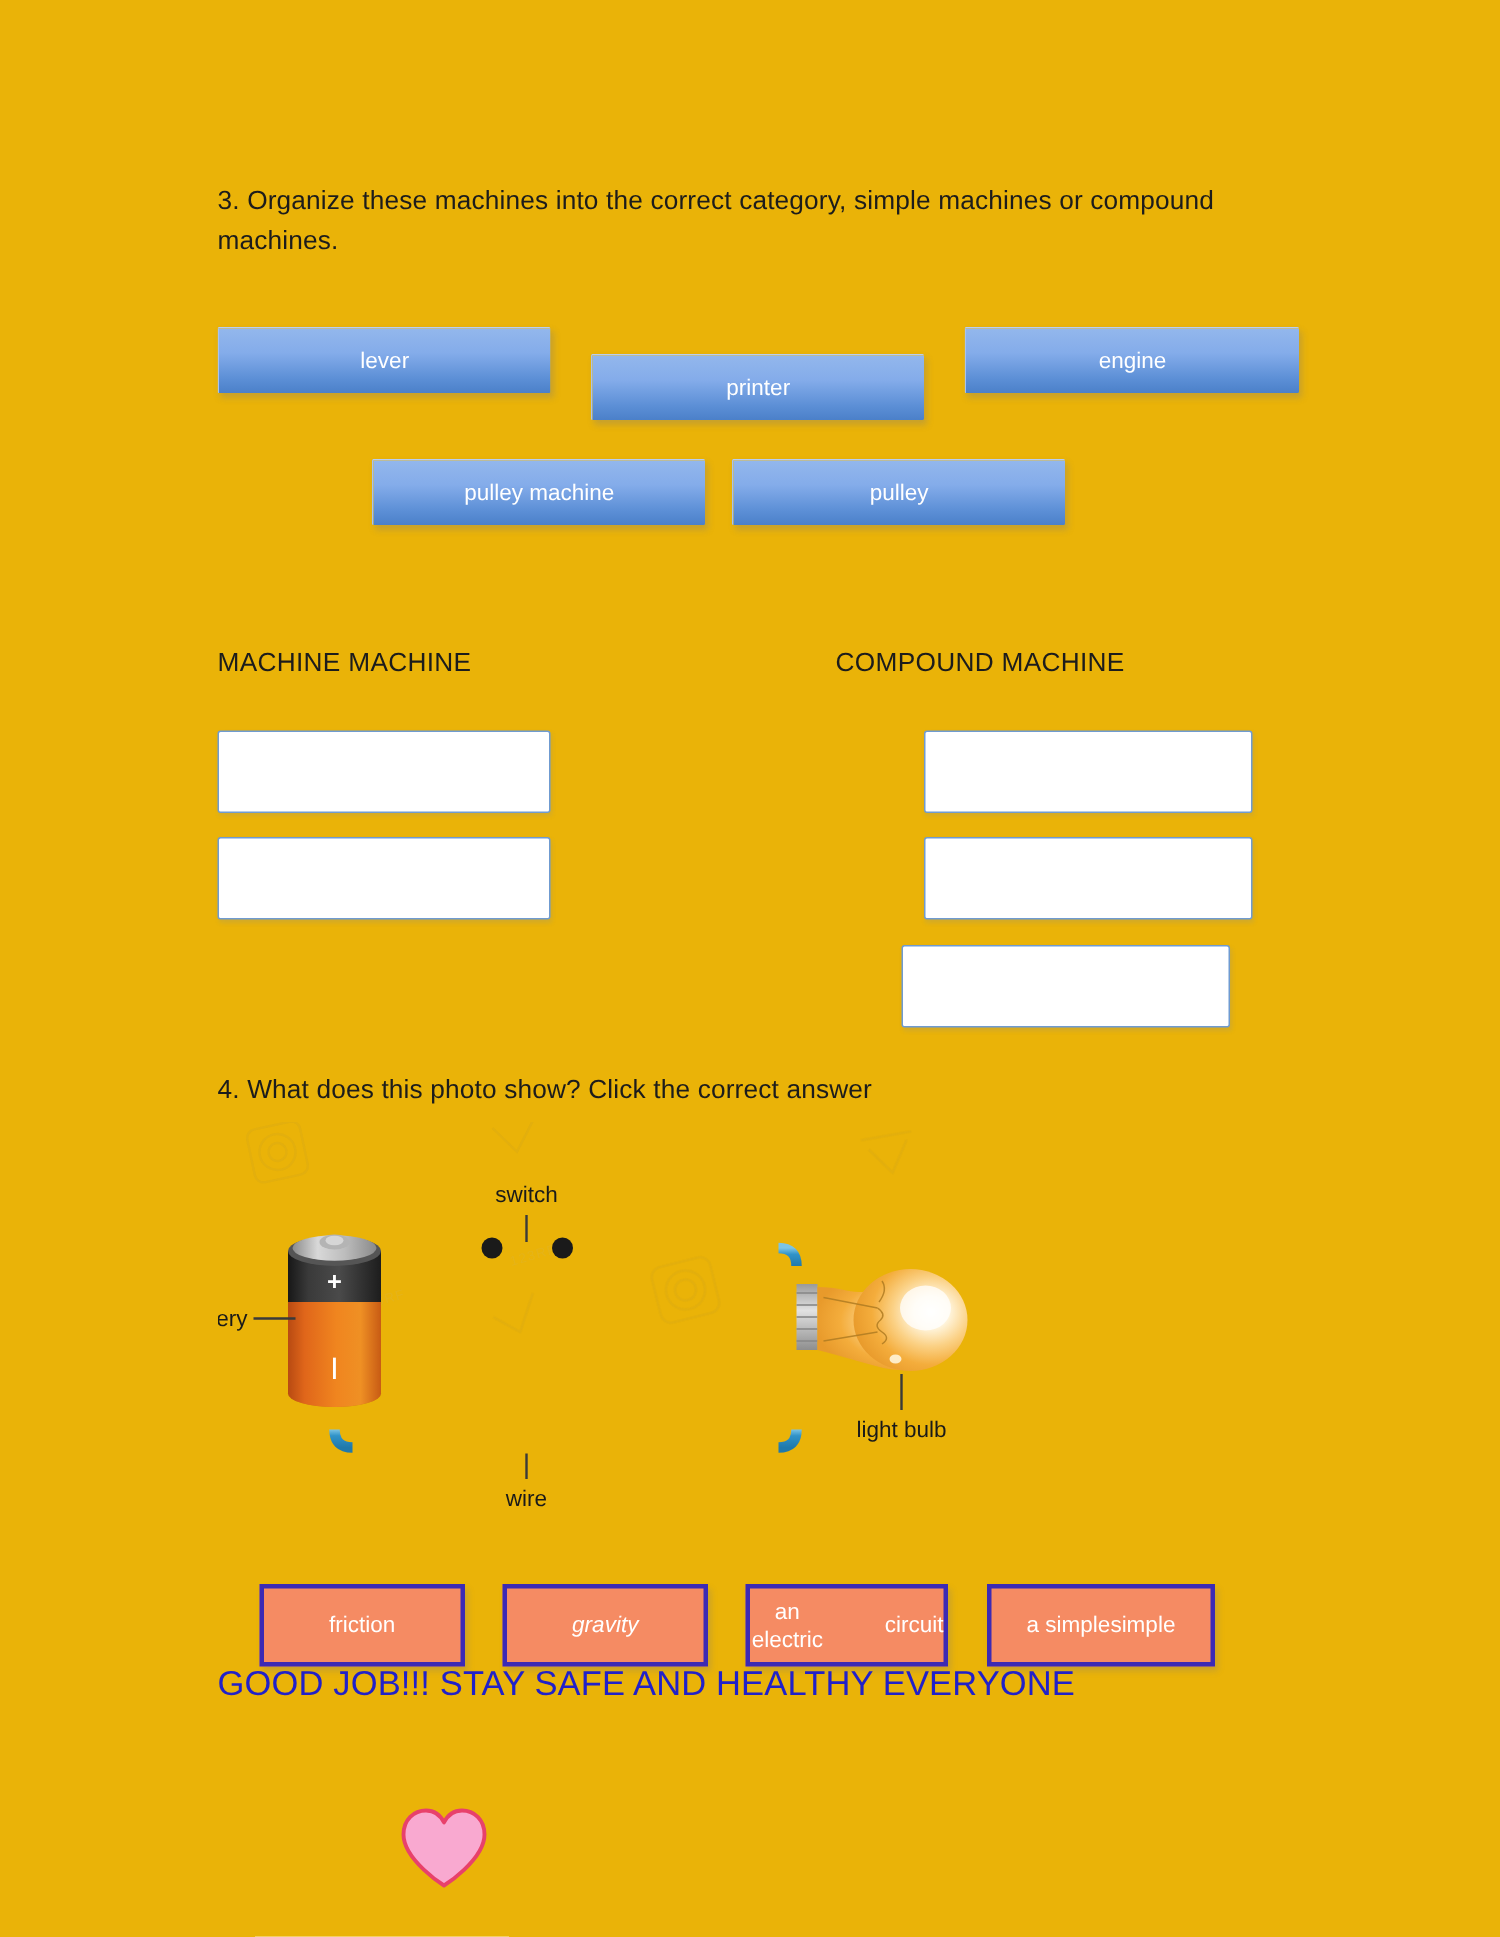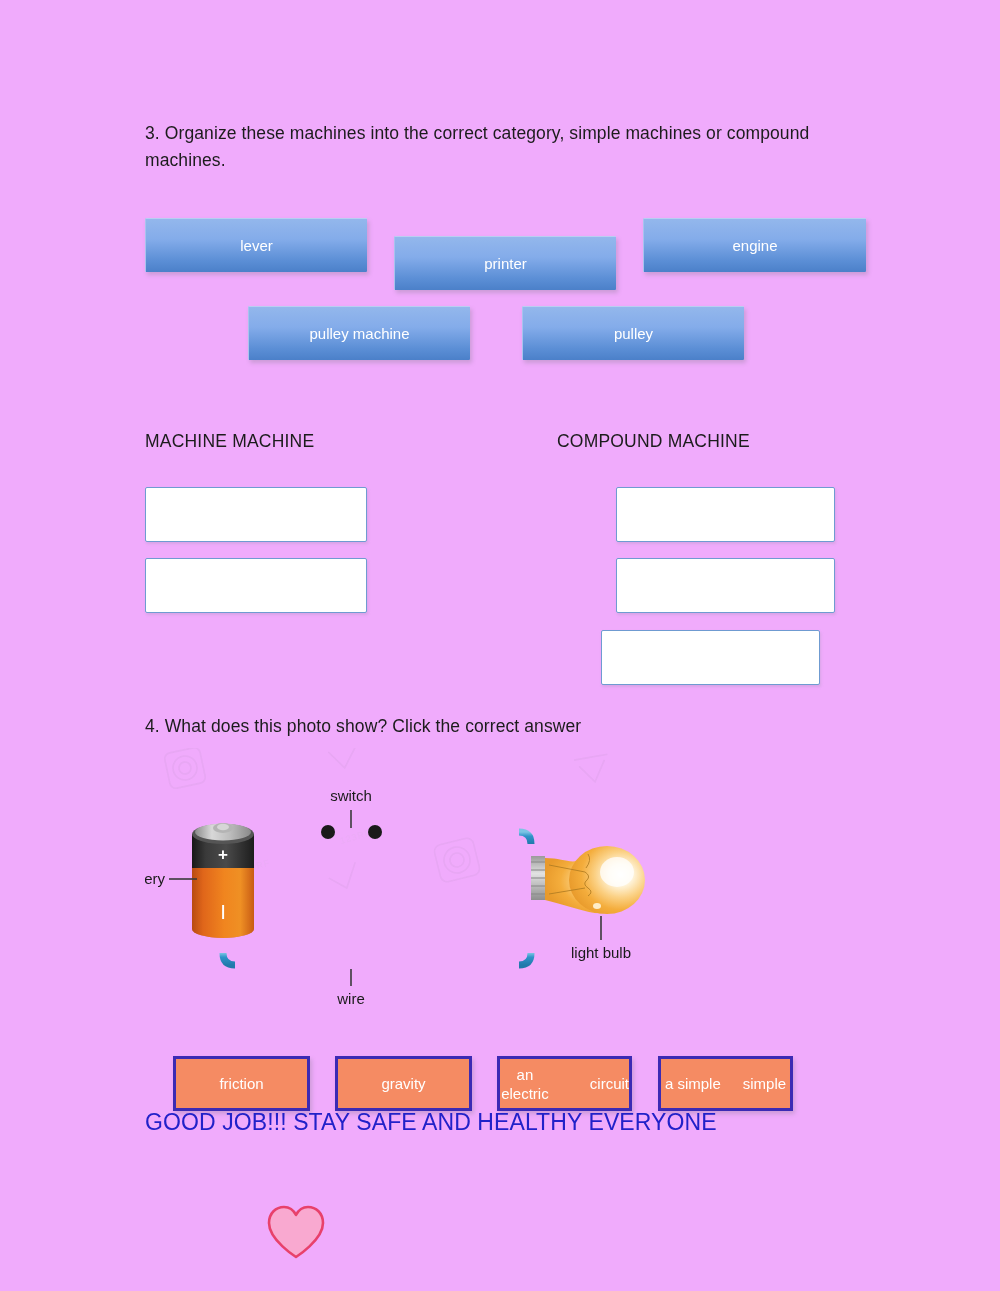--- a/index.html
+++ b/index.html
@@ -14,57 +14,57 @@
     font-family: "Liberation Sans", sans-serif;
     color: #1a1a1a;
     overflow: hidden;
   }
 
   .page {
     position: absolute;
     left: 0; top: 0;
     width: 1000px;
     height: 1291px;
-    background: #f0abfc;
+    background: #eab308;
   }
 
   
   .prompt {
     position: absolute;
     font-size: 17.5px;
     line-height: 27px;
     color: #1c1c1c;
     letter-spacing: 0.1px;
   }
   #q3-prompt { left: 145px; top: 120px; width: 730px; }
   #q4-prompt { left: 145px; top: 713px; width: 640px; }
 
   
   .tile {
     position: absolute;
-    height: 54px;
+    height: 44px;
     border-radius: 1px;
     background: linear-gradient(to bottom, #93b7ec 0%, #84acea 38%, #5c8fd6 78%, #4b80c9 100%);
     border-top: 1px solid #b9cef2;
     border-left: 1px solid #a8c3ee;
     box-shadow: 2px 3px 4px rgba(120,120,130,0.30);
     color: #ffffff;
     font-size: 15px;
     display: flex;
     align-items: center;
     justify-content: center;
     text-align: center;
     box-sizing: border-box;
     cursor: pointer;
   }
   #tile-0 { left: 145px; top: 218px; width: 222px; }
   #tile-1 { left: 394px; top: 236px; width: 222px; }
   #tile-2 { left: 643px; top: 218px; width: 223px; }
   #tile-3 { left: 248px; top: 306px; width: 222px; }
-  #tile-4 { left: 522px; top: 306px; width: 222px; }
+  #tile-4 { left: 488px; top: 306px; width: 222px; }
 
   
   .category-label {
     position: absolute;
     font-size: 17.5px;
     color: #1c1c1c;
     letter-spacing: 0.2px;
   }
   #cat-simple   { left: 145px; top: 431px; }
   #cat-compound { left: 557px; top: 431px; }
@@ -107,23 +107,23 @@
     display: flex;
     align-items: center;
     justify-content: center;
     text-align: center;
     box-sizing: border-box;
     box-shadow: 2px 3px 4px rgba(120,120,130,0.28);
     cursor: pointer;
     margin-top: 18px;
   }
   #choice-0 { left: 173px; top: 1038px; width: 137px; }
-  #choice-1 { left: 335px; top: 1038px; width: 137px; }
+  #choice-1 { left: 335px; top: 1038px; width: 137px; font-style: italic; }
   #choice-2 { left: 497px; top: 1038px; width: 135px; gap: 20px; }
-  #choice-3 { left: 658px; top: 1038px; width: 135px; gap: 11px; }
+  #choice-3 { left: 658px; top: 1038px; width: 152px; }
 
   
   #closing-message {
     position: absolute;
     left: 145px;
     top: 1109px;
     font-size: 23px;
     color: #2121c9;
     letter-spacing: 0.1px;
     white-space: nowrap;

